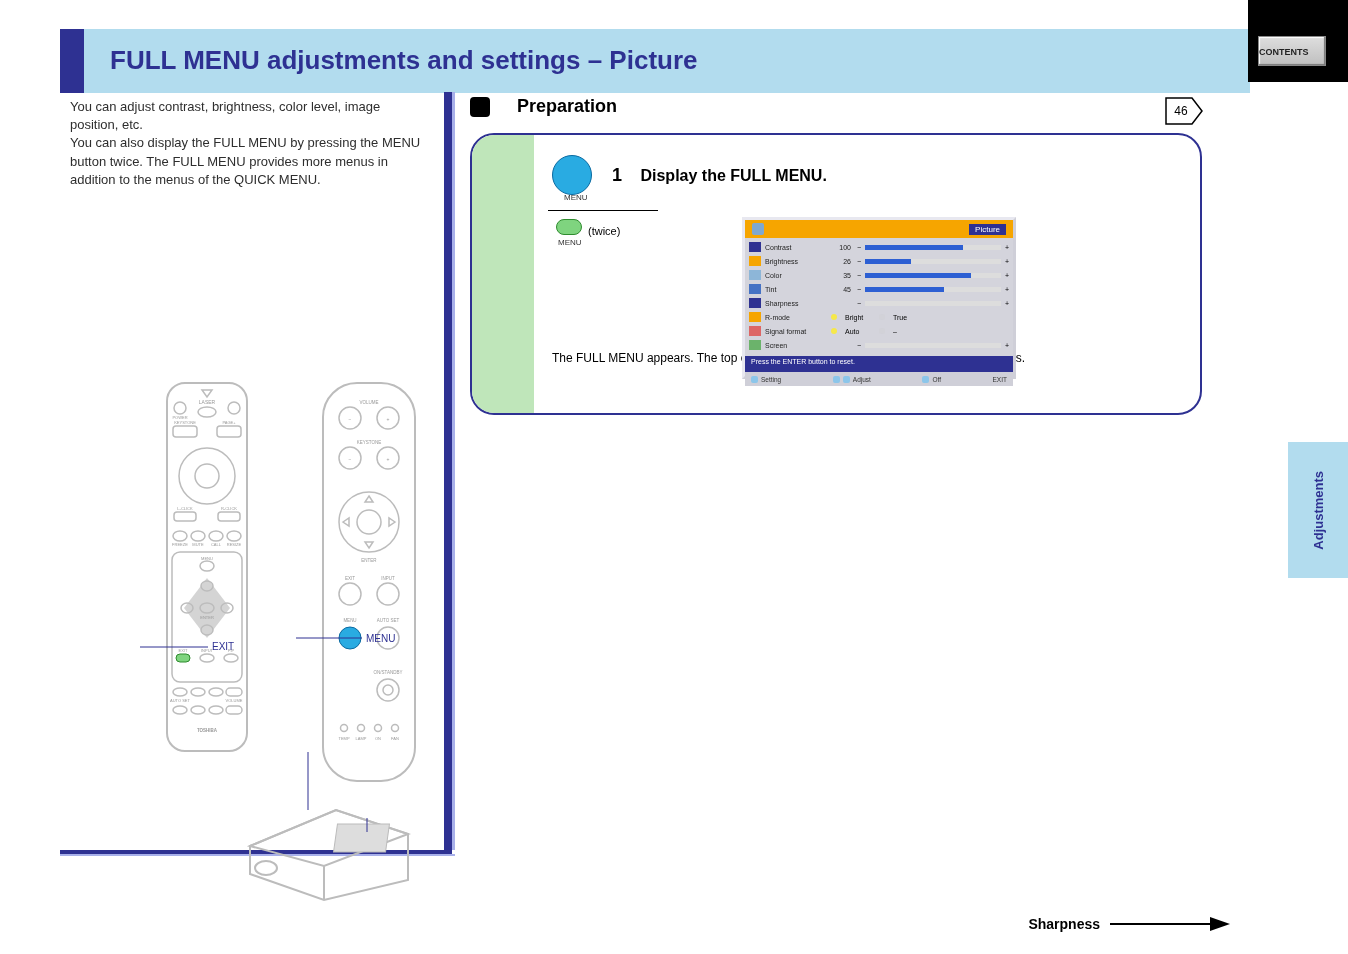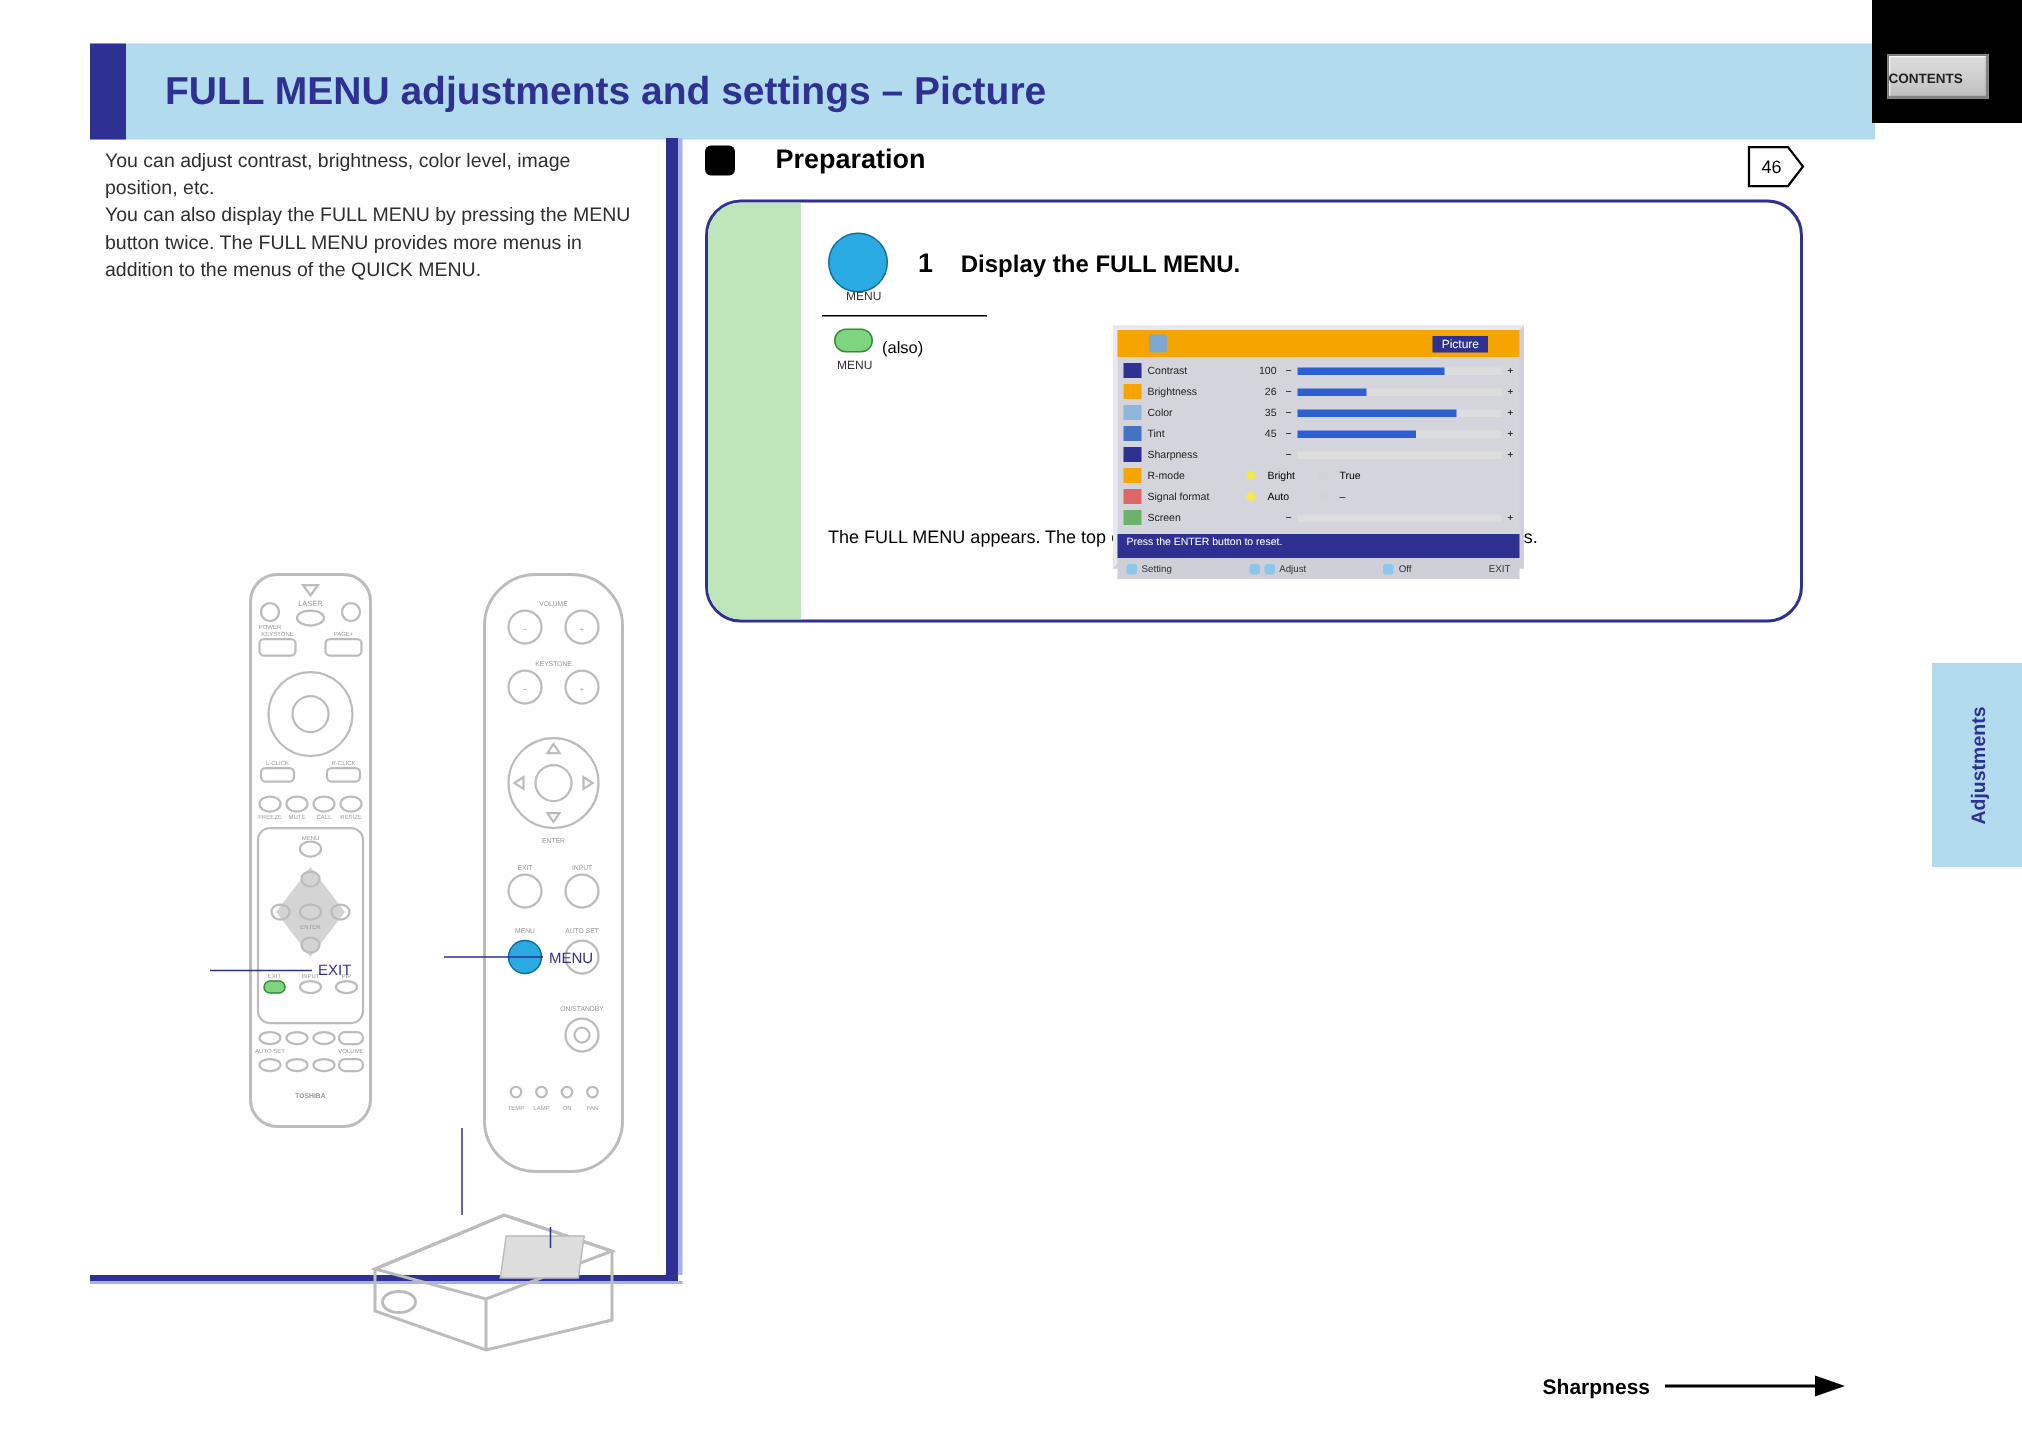--- a/index.html
+++ b/index.html
@@ -58,21 +58,21 @@
   .step-text { font-size: 16px; font-weight: bold; margin-top: 4px; margin-left: 14px; display:inline; }
   .step-hr { border:none; border-top:1px solid #000; margin: 8px 0 8px 0; width: 110px; margin-left: -4px;}
   .menu-circle { display:inline-block; width:40px; height:40px; border-radius:50%; background:#29abe2; border:1.5px solid #0a6aa1; vertical-align:middle; margin-right:6px; }
   .menu-small { display:inline-block; width:26px; height:16px; border-radius:8px; background:#7fd47f; border:1.5px solid #2f8c2f; vertical-align:middle; margin-left:-2px; }
   .btn-label-inline { font-size:8px; color:#333; text-align:center; }
   
   .step-footnote { font-size: 12px; margin-top: 10px; margin-left: 0; }
   
   
   .osd { position:absolute; left:190px; top:62px; width:274px; height:162px; border:3px solid #cfcfd8; border-top:3px solid #e8e8f0; border-left:3px solid #e8e8f0; background:#d4d4dc; font-size:8px; }
-  .osd-top { height:18px; background:#f6a500; display:flex; align-items:center; justify-content:space-between; padding:0 21px; }
+  .osd-top { height:18px; background:#f6a500; display:flex; align-items:center; justify-content:space-between; padding:0 7px; }
   .osd-top .tab-icon { width:12px; height:12px; background:#7fa8d0; border-radius:2px; }
   .osd-top .title-strip { background:#2e3192; color:#fff; padding:1px 6px; font-size:8px; }
   .osd-rows { padding:2px 4px; }
   .osd-row { display:flex; align-items:center; height:14px; gap:4px; }
   .osd-row .icon { width:12px; height:10px; display:inline-block; }
   .osd-row .txt { width:62px; font-size:7px; color:#222; }
   .osd-row .bar { flex:1; height:5px; background:#ddd; position:relative; }
   .osd-row .bar .fill { position:absolute; top:0; left:0; height:100%; background:#2d5fd3; }
   .osd-row .dot { width:6px;height:6px;border-radius:50%;background:#f6e84a; margin-right:4px; }
   .osd-row .val { width:22px; font-size:7px; color:#222; text-align:right; padding-right:2px; }
@@ -265,21 +265,21 @@
         <span class="menu-circle"></span>
         <span>
           <span class="step-num" style="margin-left:4px;">1</span>
           <span class="step-text">Display the FULL MENU.</span>
         </span>
       </div>
       <div class="btn-label-inline" style="text-align:left; margin-left:12px; margin-top:-2px;">MENU</div>
       <hr class="step-hr">
       <div style="display:flex; align-items:baseline; gap:6px; margin-left:6px;">
         <span class="menu-small"></span>
-        <span style="font-size:11px;">(also)</span>
+        <span style="font-size:11px;">(twice)</span>
       </div>
       <div class="btn-label-inline" style="text-align:left; margin-left:6px; margin-top:1px;">MENU</div>
 
       <div class="step-footnote" style="position:absolute; top:186px; left:0; width:620px;">The FULL MENU appears. The top of the FULL MENU displays icons of the main menus.</div>
 
       <div class="osd">
         <div class="osd-top">
           <span class="tab-icon"></span>
           <span class="title-strip">Picture</span>
         </div>

